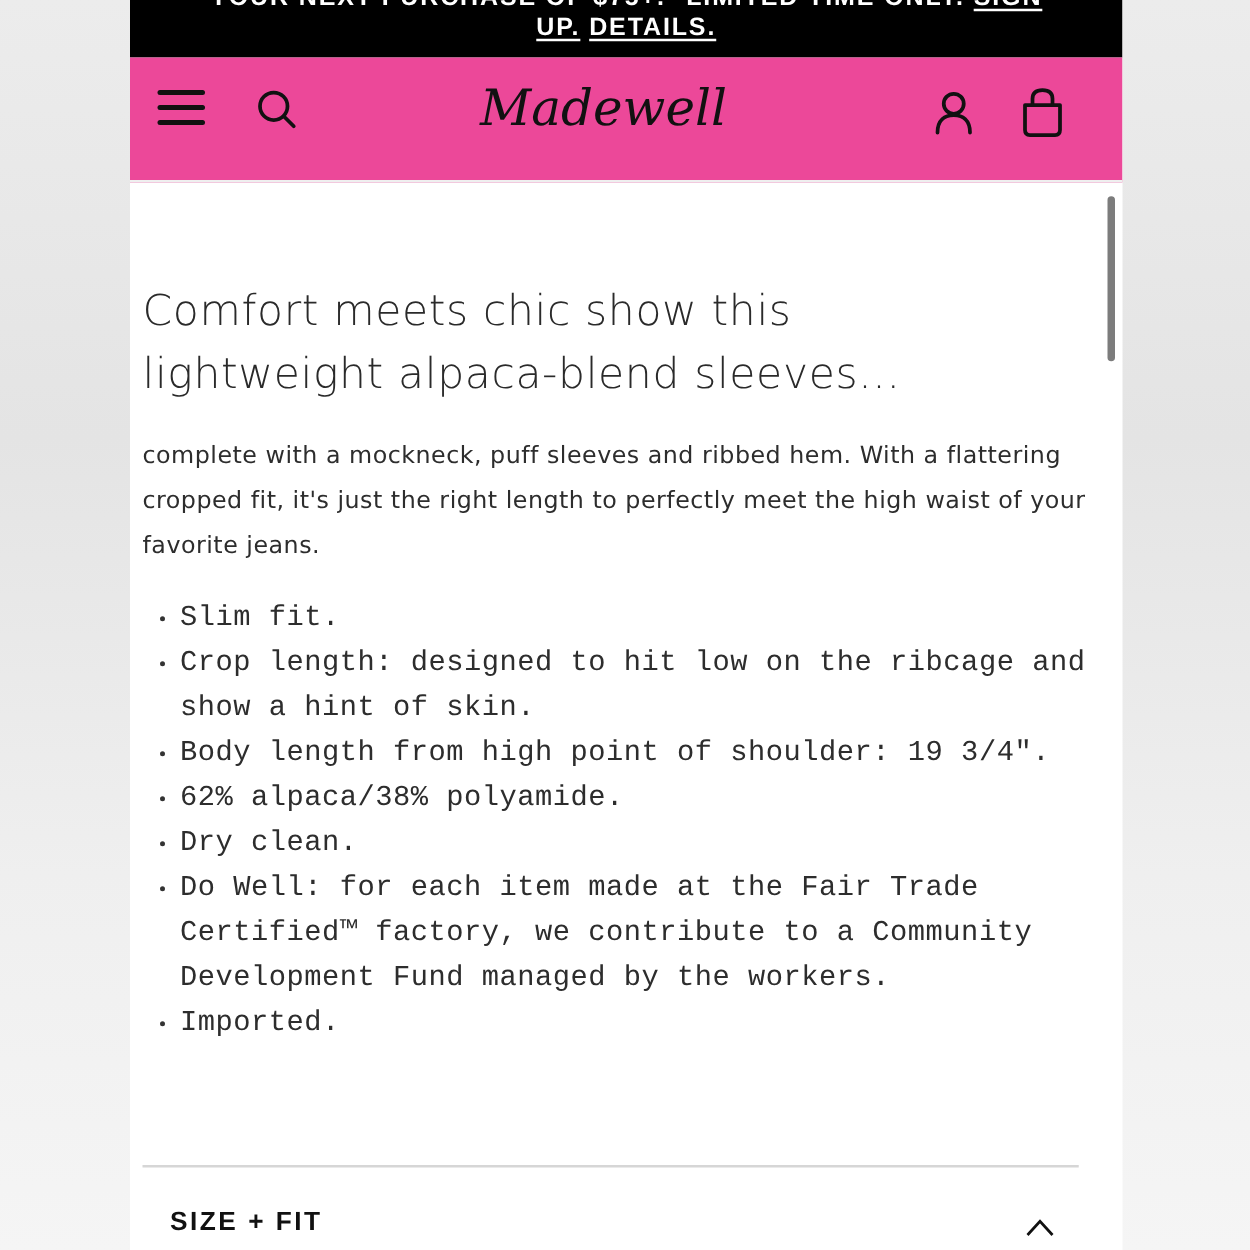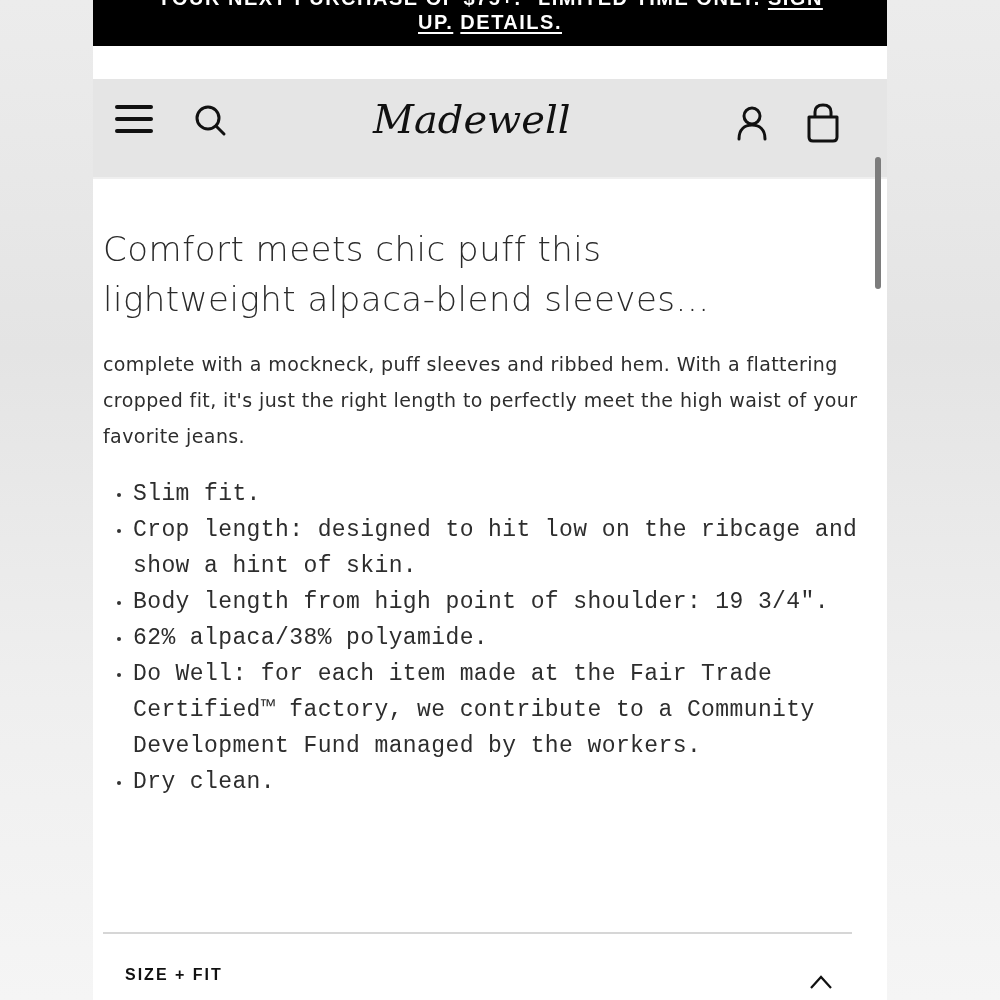--- a/index.html
+++ b/index.html
@@ -2,36 +2,36 @@
 <html><head>
   <meta charset="utf-8">
   <style>
     * { box-sizing: border-box; margin: 0; padding: 0; }
     html, body {
       width: 1000px; height: 1000px; overflow: hidden;
       background: linear-gradient(180deg, #ececec 0%, #e4e4e4 35%, #efefef 70%, #f5f5f5 100%);
       font-family: "DejaVu Sans", sans-serif;
     }
     .phone {
-      position: absolute; left: 93px; top: 0; width: 794px; height: 1000px;
+      position: absolute; left: 104px; top: 0; width: 794px; height: 1000px;
       background: #ffffff; overflow: hidden;
     }
     .promo {
       position: absolute; left: 0; top: 0; width: 794px; height: 46px;
       background: #000; color: #fff;
       font-family: "Liberation Sans", sans-serif; font-weight: bold;
       font-size: 20px; letter-spacing: 1.5px; text-align: center;
       line-height: 24px;
     }
     .promo .line1 { position: absolute; left: 0; right: 0; top: -14px; white-space: nowrap; }
     .promo .line2 { position: absolute; left: 0; right: 0; top: 10px; white-space: nowrap; }
     .promo a { color: #fff; text-decoration: underline; text-underline-offset: 3px; }
     .header {
       position: absolute; left: 0; top: 46px; width: 794px; height: 100px;
-      border-bottom: 2px solid #efefef; background: #e5e5e5; margin-top: 33px;
+      border-bottom: 2px solid #efefef; background: #ec4899;
     }
     .icon-btn { position: absolute; display: block; cursor: pointer; }
     .hamburger { left: 22px; top: 24px; width: 40px; height: 32px; }
     .hamburger span { position: absolute; left: 0; width: 38px; height: 4px; background: #111; border-radius: 2px; }
     .search { left: 100px; top: 24px; width: 36px; height: 36px; }
     .logo { position: absolute; left: 276px; top: 14px; width: 222px; height: 60px; }
     .account { left: 642px; top: 26px; width: 34px; height: 36px; }
     .bag { left: 712px; top: 24px; width: 36px; height: 40px; }
     .content {
       position: absolute; left: 10px; top: 148px; width: 760px;
@@ -57,21 +57,21 @@
     }
     .divider {
       position: absolute; left: 10px; top: 932px; width: 749px; height: 2px; background: #d6d6d6;
     }
     .accordion {
       position: absolute; left: 10px; top: 950px; width: 749px; height: 60px; cursor: pointer;
     }
     .accordion .title {
       position: absolute; left: 22px; top: 16px;
       font-family: "Liberation Sans", sans-serif; font-weight: bold;
-      font-size: 16px; letter-spacing: 2px; color: #111;
+      font-size: 21px; letter-spacing: 2px; color: #111;
     }
     .accordion .chev { position: absolute; left: 706px; top: 24px; width: 24px; height: 16px; }
     .scrollbar {
       position: absolute; left: 782px; top: 157px; width: 6px; height: 132px;
       background: #7c7c7c; border-radius: 3px;
     }
   </style>
 </head>
 <body>
 
@@ -113,31 +113,32 @@
     <div class="icon-btn bag">
       <svg width="36" height="40" viewBox="0 0 36 40">
         <path d="M10 14 V9 C10 4 13 2 18 2 C23 2 26 4 26 9 V14" fill="none" stroke="#111" stroke-width="3"></path>
         <path d="M4 14 H32 V34 C32 37 30 38 28 38 H8 C6 38 4 37 4 34 Z" fill="none" stroke="#111" stroke-width="3" stroke-linejoin="round"></path>
       </svg>
     </div>
   </div>
 
   <div class="content">
     <h2 class="headline">
-      <span>Comfort meets chic puff this</span><br>
+      <span>Comfort meets chic show this</span><br>
       <span>lightweight alpaca-blend sleeves...</span>
     </h2>
     <p class="desc">complete with a mockneck, puff sleeves and ribbed hem. With a flattering cropped fit, it's just the right length to perfectly meet the high waist of your favorite jeans.</p>
     <ul class="bullets">
       <li>Slim fit.</li>
       <li>Crop length: designed to hit low on the ribcage and show a hint of skin.</li>
       <li>Body length from high point of shoulder: 19 3/4".</li>
       <li>62% alpaca/38% polyamide.</li>
+      <li>Dry clean.</li>
       <li>Do Well: for each item made at the Fair Trade Certified™ factory, we contribute to a Community Development Fund managed by the workers.</li>
-      <li>Dry clean.</li>
+      <li>Imported.</li>
     </ul>
   </div>
 
   <div class="divider"></div>
 
   <div class="accordion">
     <span class="title">SIZE + FIT</span>
     <svg class="chev" width="24" height="16" viewBox="0 0 24 16">
       <polyline points="2,14 12,3 22,14" fill="none" stroke="#111" stroke-width="2.2"></polyline>
     </svg>

